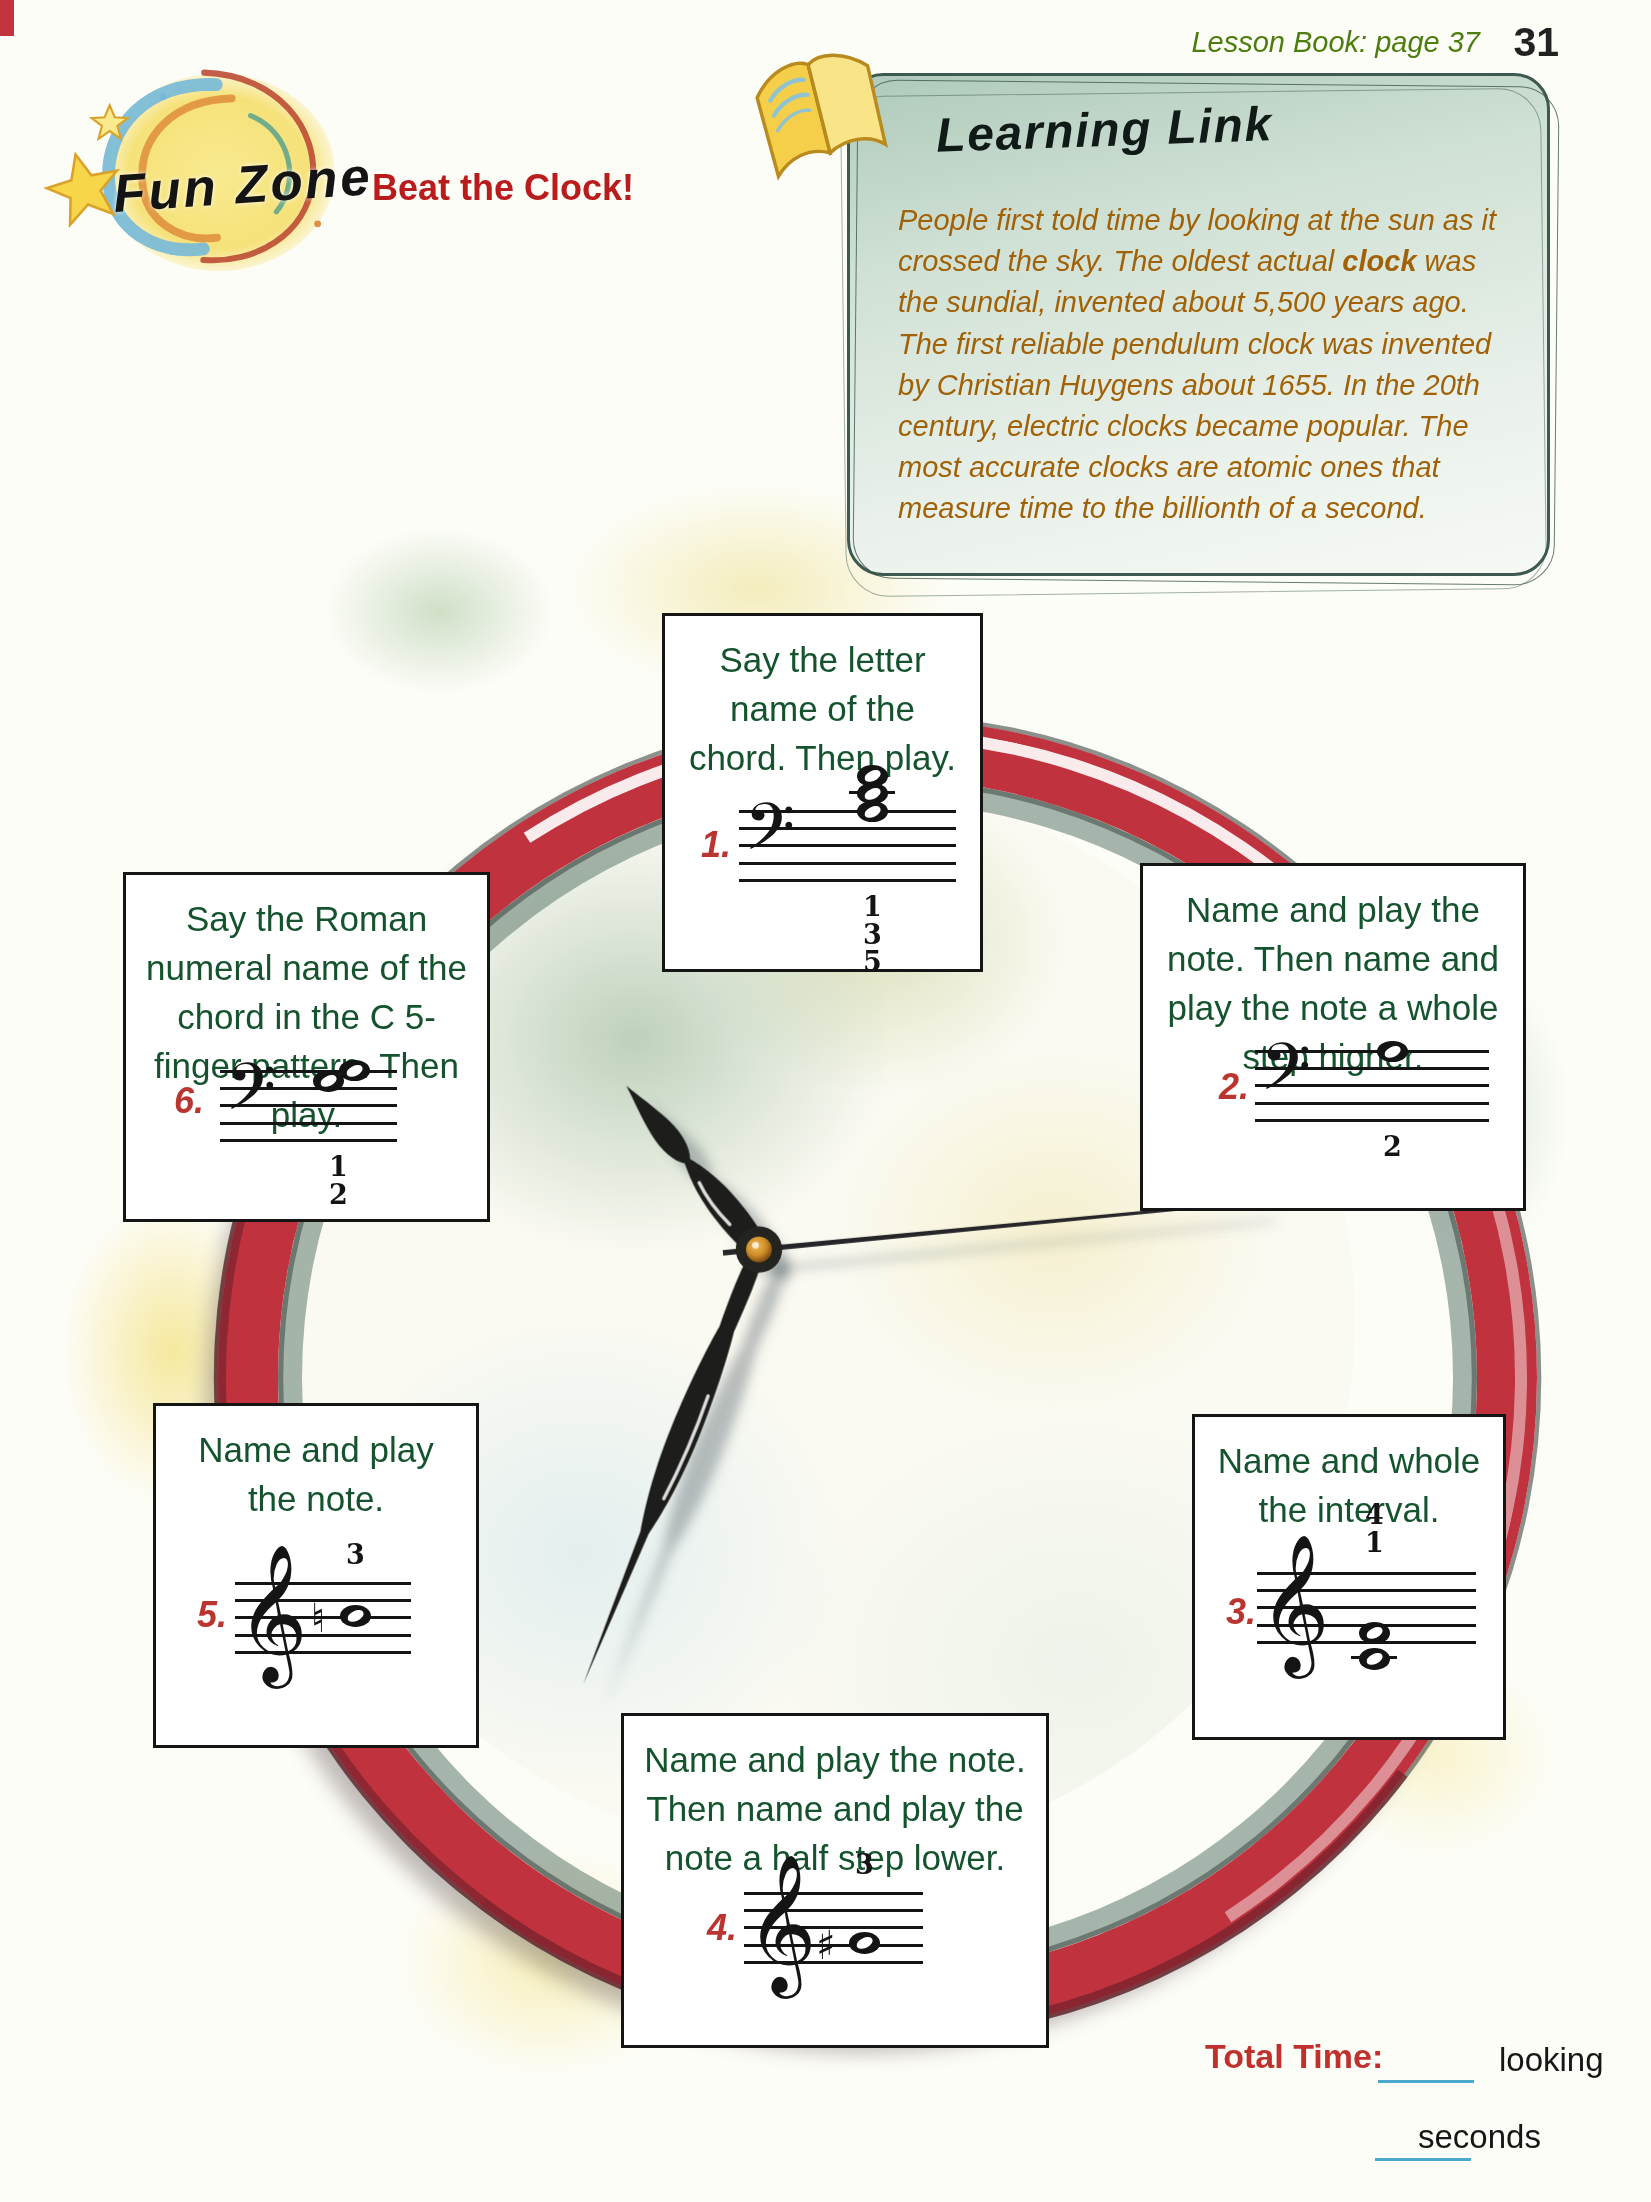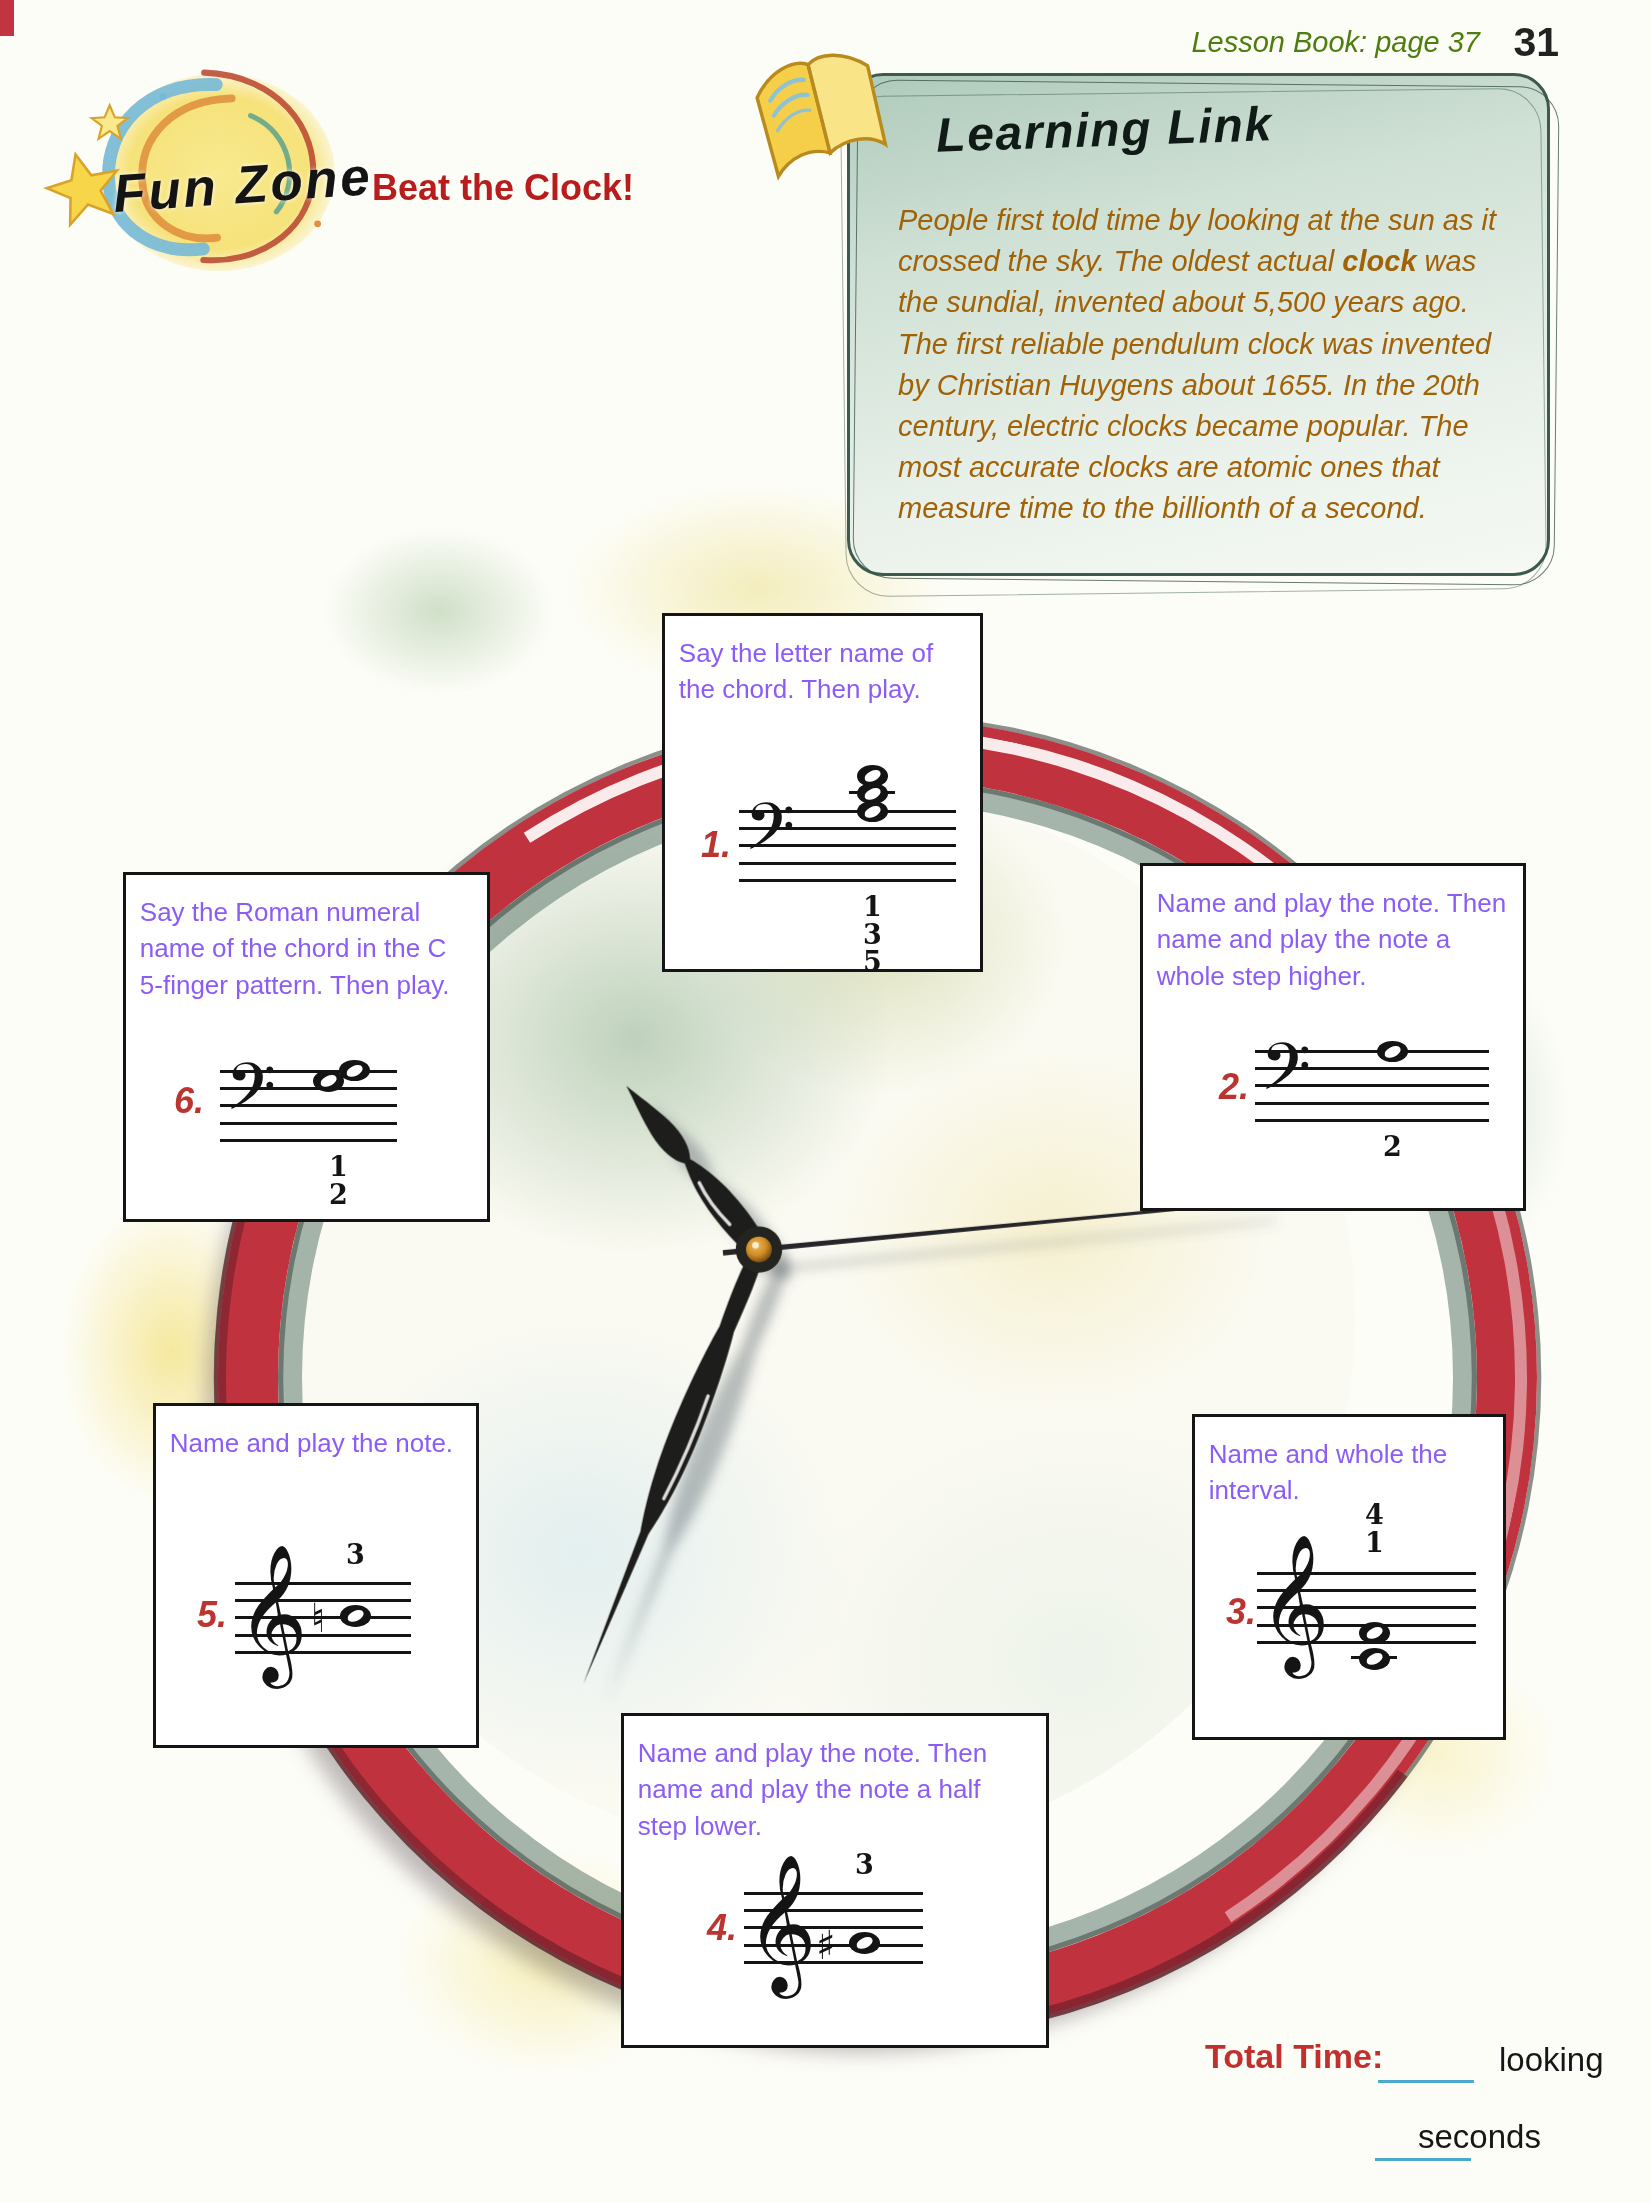--- a/index.html
+++ b/index.html
@@ -70,22 +70,22 @@
         #fbfaf2;}
   .hands-svg{position:absolute;left:0;top:0;pointer-events:none;}
   
   .exbox{position:absolute;background:#ffffff;border:3.4px solid #151515;}
   .b1{left:662px;top:613px;width:315px;height:353px;}
   .b2{left:1140px;top:863px;width:380px;height:342px;}
   .b3{left:1192px;top:1414px;width:308px;height:320px;}
   .b4{left:621px;top:1713px;width:422px;height:329px;}
   .b5{left:153px;top:1403px;width:320px;height:339px;}
   .b6{left:123px;top:872px;width:361px;height:344px;}
-  .prompt{position:absolute;left:13.8px;right:13.8px;top:19px;text-align:left;
-          font-size:26px;line-height:1.4;color:#8b5cf6;}
+  .prompt{position:absolute;left:13.8px;right:13.8px;top:19px;text-align:center;
+          font-size:35px;line-height:1.4;color:#14532d;}
   .exnum{position:absolute;font-size:36px;font-weight:bold;font-style:italic;color:#bb3530;}
   .staff{position:absolute;}
   .sline{position:absolute;left:0;width:100%;height:2.6px;background:#141414;}
   .clef{position:absolute;line-height:1;color:#141414;font-family:"DejaVu Sans",sans-serif;}
   .clef.bass{font-size:79px;top:-13.8px;left:5.2px;}
   .clef.treble{font-size:120px;top:-29px;left:1.7px;}
   .wnote{position:absolute;width:31px;height:21.5px;background:#141414;border-radius:50%;}
   .wnote::after{content:"";position:absolute;left:6.9px;top:6px;width:17px;height:9.5px;
                 background:#fff;border-radius:50%;transform:rotate(-26deg);}
   .ledger{position:absolute;width:46px;height:3.4px;background:#141414;}

